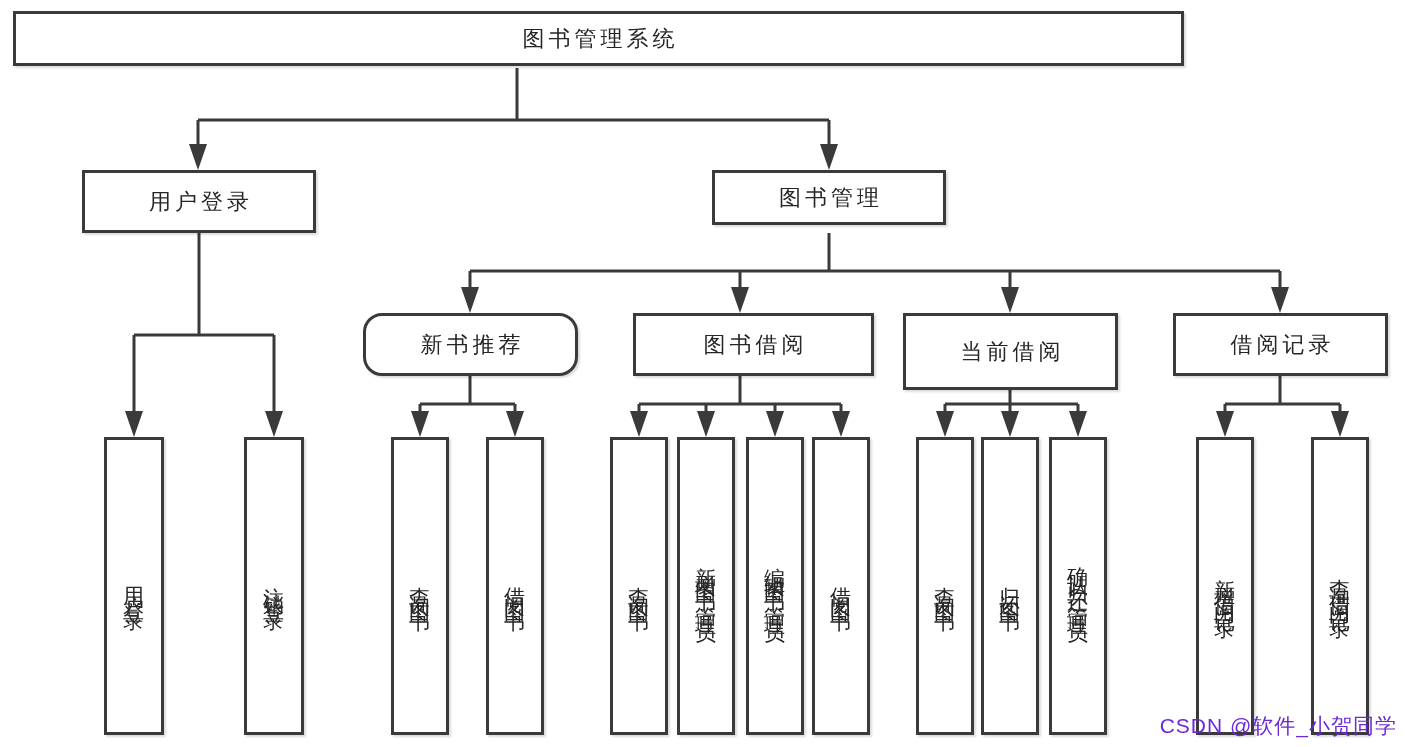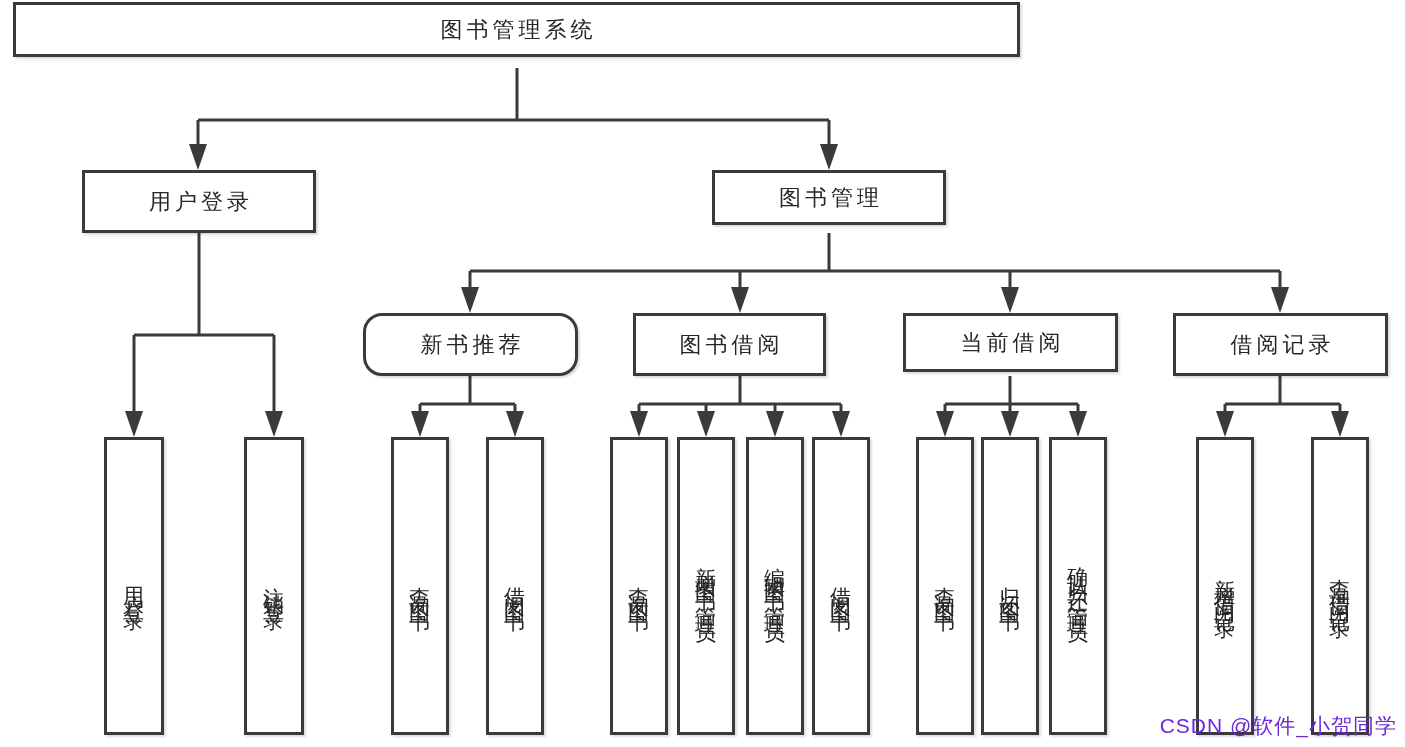--- a/index.html
+++ b/index.html
@@ -65,38 +65,38 @@
              M697 411 L715 411 L706 437 Z
              M766 411 L784 411 L775 437 Z
              M832 411 L850 411 L841 437 Z
              M936 411 L954 411 L945 437 Z
              M1001 411 L1019 411 L1010 437 Z
              M1069 411 L1087 411 L1078 437 Z
              M1216 411 L1234 411 L1225 437 Z
              M1331 411 L1349 411 L1340 437 Z"></path>
   </svg>
 
-  <div class="node hbox" style="left:13px; top:2px; width:1007px; height:55px;">
+  <div class="node hbox" style="left:13px; top:11px; width:1171px; height:55px;">
     <span>图书管理系统</span>
   </div>
 
   <div class="node hbox" style="left:82px; top:170px; width:234px; height:63px;">
     <span>用户登录</span>
   </div>
   <div class="node hbox" style="left:712px; top:170px; width:234px; height:55px;">
     <span>图书管理</span>
   </div>
 
   <div class="node hbox" style="left:363px; top:313px; width:215px; height:63px;border-radius:19px;">
     <span>新书推荐</span>
   </div>
-  <div class="node hbox" style="left:633px; top:313px; width:193px; height:63px;">
+  <div class="node hbox" style="left:633px; top:313px; width:241px; height:63px;">
     <span>图书借阅</span>
   </div>
-  <div class="node hbox" style="left:903px; top:313px; width:215px; height:59px;">
+  <div class="node hbox" style="left:903px; top:313px; width:215px; height:77px;">
     <span>当前借阅</span>
   </div>
   <div class="node hbox" style="left:1173px; top:313px; width:215px; height:63px;">
     <span>借阅记录</span>
   </div>
 
   <div class="node vbox" style="left:104px; top:437px; width:60px; height:298px;">
     <span class="vtext">用户登录</span>
   </div>
   <div class="node vbox" style="left:244px; top:437px; width:60px; height:298px;">

